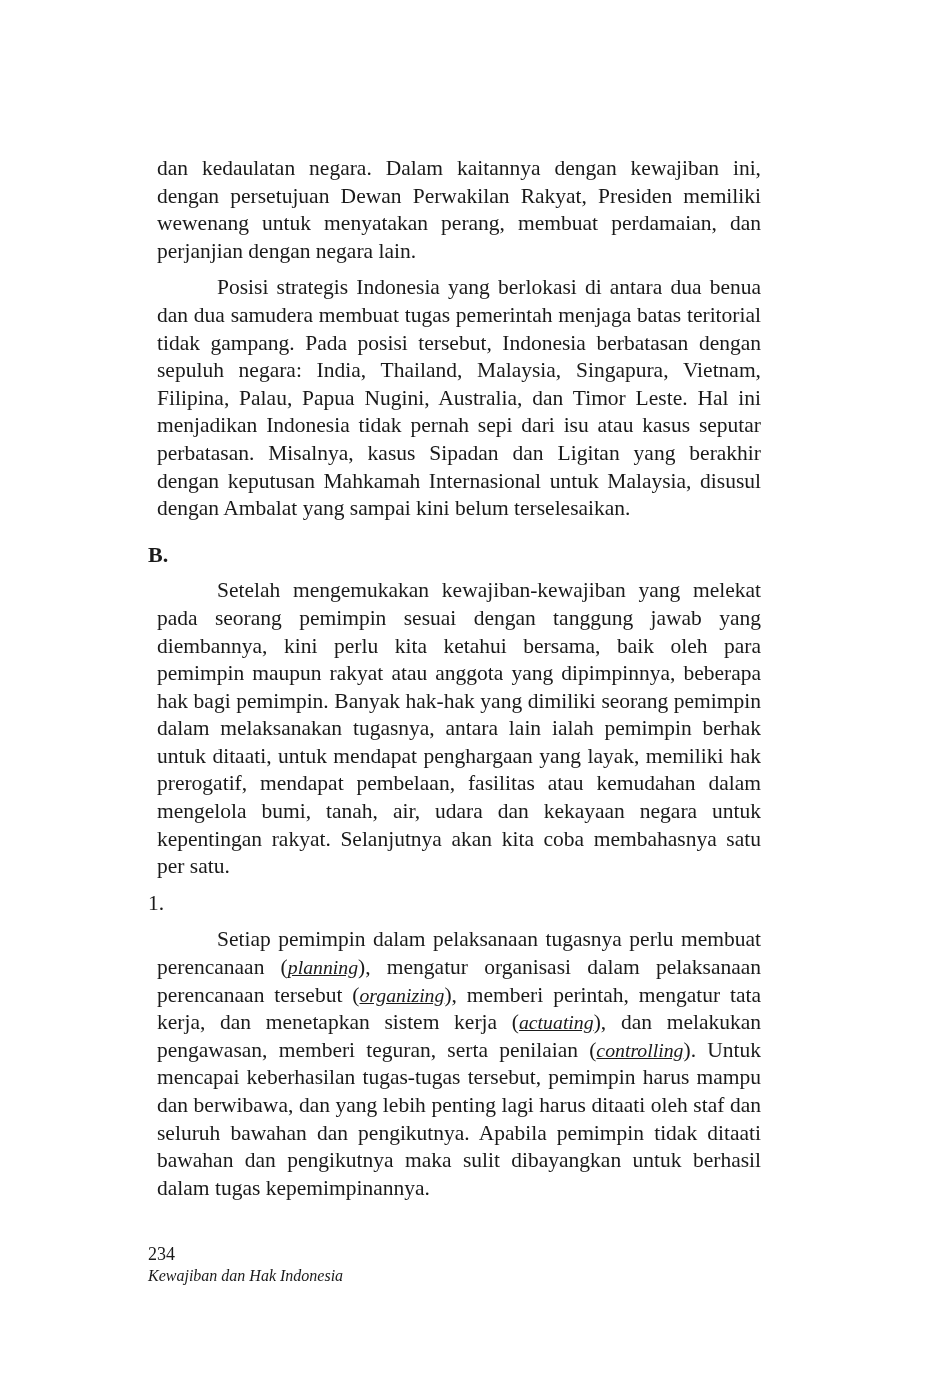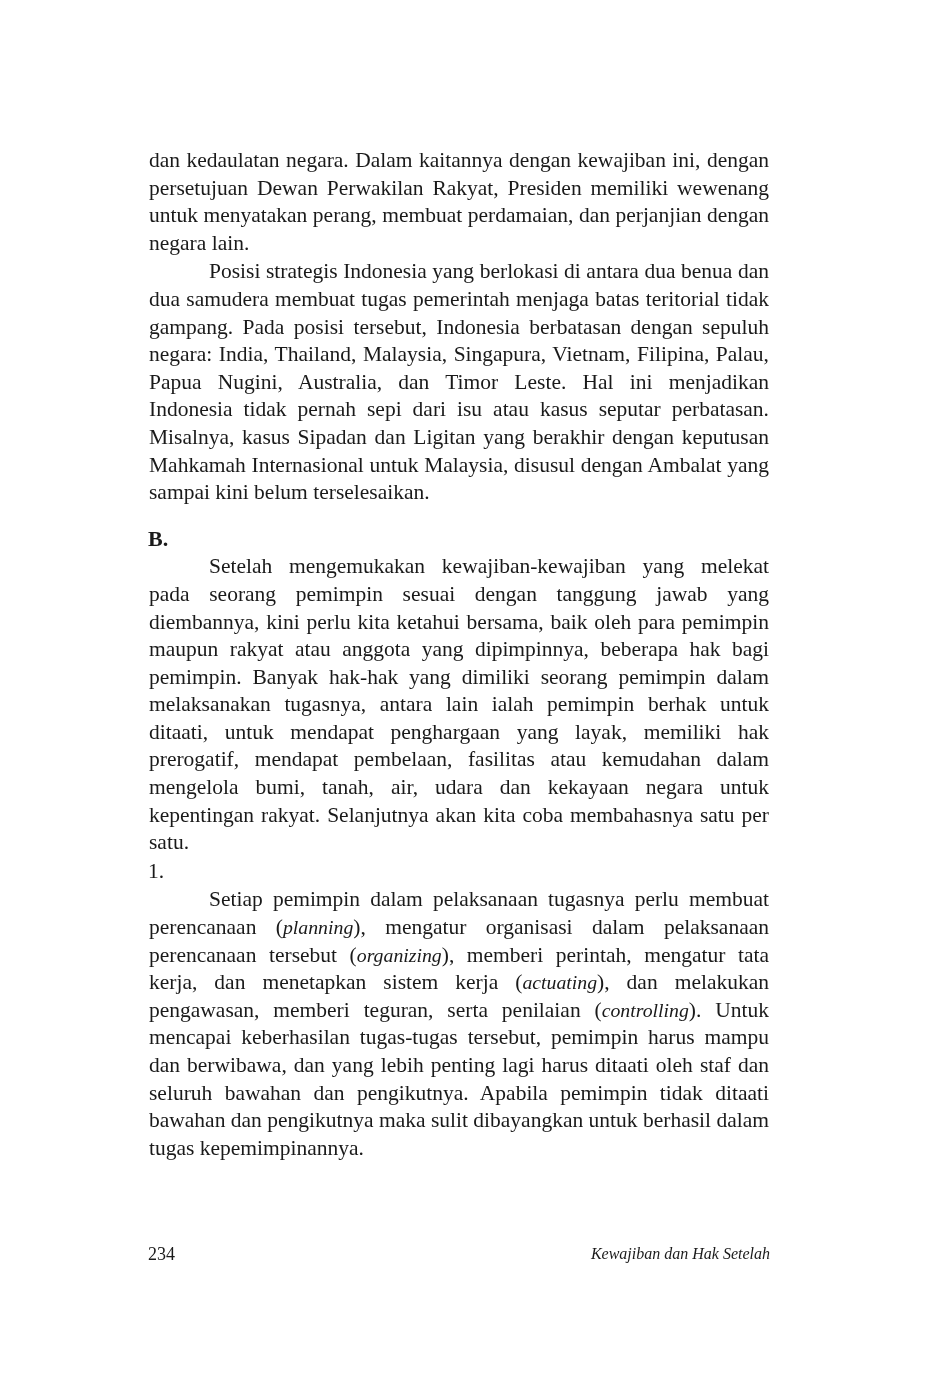--- a/index.html
+++ b/index.html
@@ -18,21 +18,21 @@
     .page {
       position: absolute;
       left: 148px;
       top: 146px;
       width: 622px;
     }
     .para {
       font-size: 21.5px;
       line-height: 27.6px;
       text-align: justify;
-      margin: 1px;
+      margin: 9px;
       hyphens: manual;
     }
     .indent { text-indent: 60px; }
     .heading {
       font-size: 22px;
       font-weight: bold;
       line-height: 27.6px;
       margin: 18px 0 0 0;
       display: flex;
     }
@@ -43,29 +43,30 @@
       margin: 0;
       display: flex;
     }
     .list-item .num { width: 37px; }
     .footer {
       position: absolute;
       top: 1243px;
       left: 148px;
       width: 622px;
       display: flex;
-      justify-content: space-between;
+      justify-content: flex-end;
       font-size: 18px;
       line-height: 22px;
+      flex-direction: column;
     }
     .footer .running-title {
       font-style: italic;
       font-size: 16px;
     }
-    em { font-style: italic; font-size: 0.92em; }
+    em { font-style: italic; font-size: 0.92em; text-decoration: underline; }
   </style>
 </head>
 <body>
 
 <div class="page">
   <p class="para">dan kedaulatan negara. Dalam kaitannya dengan kewajiban ini, dengan persetujuan Dewan Perwakilan Rakyat, Presiden memiliki wewenang untuk menyatakan perang, membuat perdamaian, dan perjanjian dengan negara lain.</p>
   <p class="para indent">Posisi strategis Indonesia yang berlokasi di antara dua benua dan dua samudera membuat tugas pemerintah menjaga batas teritorial tidak gampang. Pada posisi tersebut, Indonesia berbatasan dengan sepuluh negara: India, Thailand, Malaysia, Singapura, Vietnam, Filipina, Palau, Papua Nugini, Australia, dan Timor Leste. Hal ini menjadikan Indonesia tidak pernah sepi dari isu atau kasus seputar perbatasan. Misalnya, kasus Sipadan dan Ligitan yang berakhir dengan keputusan Mahka­mah Internasional untuk Malaysia, disusul dengan Ambalat yang sampai kini belum terselesaikan.</p>
 
   <h2 class="heading">
     <span class="num">B.</span>
@@ -75,14 +76,14 @@
 
   <div class="list-item">
     <span class="num">1.</span>
   </div>
 
   <p class="para indent"><span>Setiap pemimpin dalam pelaksanaan tugasnya perlu membuat perencanaan (</span><em>planning</em><span>), mengatur organisasi dalam pelaksanaan perencanaan tersebut (</span><em>organizing</em><span>), memberi perintah, mengatur tata kerja, dan menetapkan sistem kerja (</span><em>actuating</em><span>), dan melakukan pengawasan, memberi teguran, serta penilaian (</span><em>controlling</em><span>). Untuk mencapai keberhasilan tugas-tugas tersebut, pemimpin harus mampu dan berwibawa, dan yang lebih penting lagi harus ditaati oleh staf dan seluruh bawahan dan pengikutnya. Apabila pemimpin tidak ditaati bawahan dan pengikutnya maka sulit dibayangkan untuk berhasil dalam tugas kepemimpinannya.</span></p>
 </div>
 
 <div class="footer">
   <span>234</span>
-  <span class="running-title">Kewajiban dan Hak Setelah</span>
+  <span class="running-title">Kewajiban dan Hak Indonesia</span>
 </div>
 
 </body></html>

